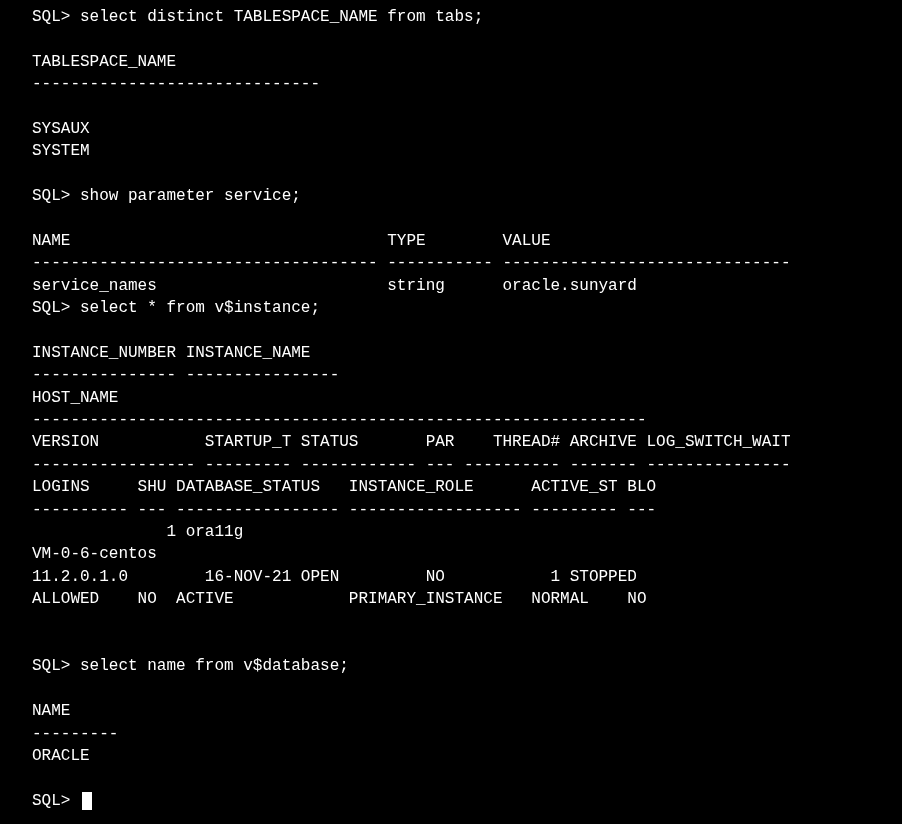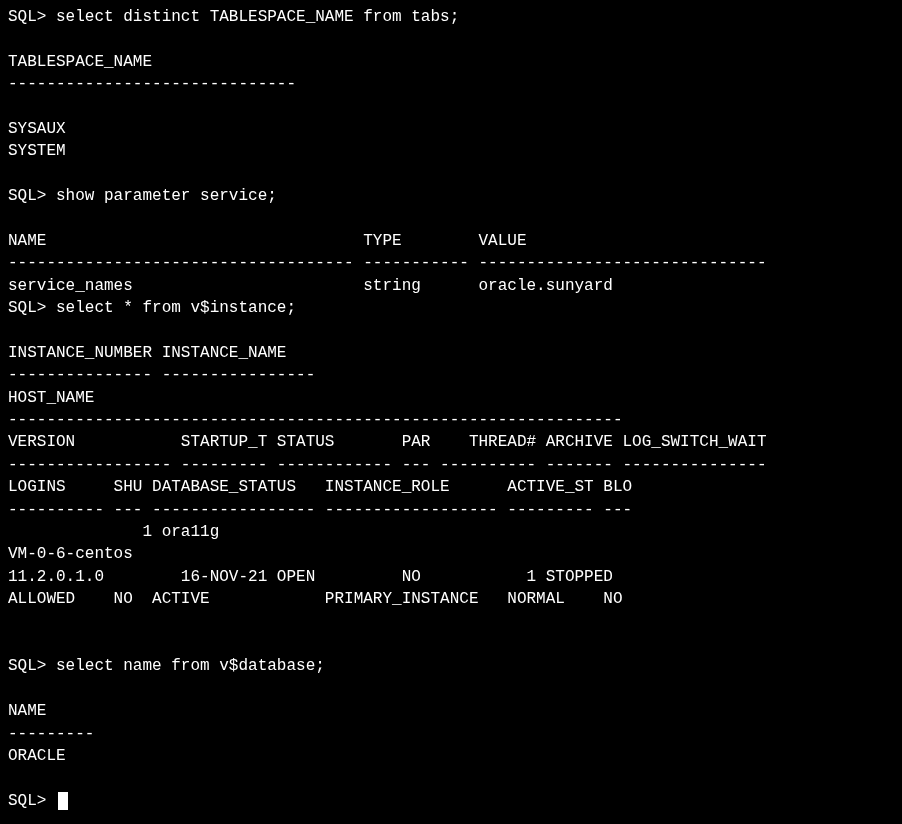--- a/index.html
+++ b/index.html
@@ -10,20 +10,21 @@
     font-family: "Consolas", "Courier New", monospace;
     font-size: 16px;
     line-height: 1.4;
     width: 902px;
     height: 824px;
     overflow: hidden;
   }
   .terminal {
     padding: 6px 8px;
     white-space: pre;
+    margin-left: 24px;
   }
   .cursor {
     display: inline-block;
     width: 10px;
     height: 18px;
     background: #fff;
     vertical-align: text-bottom;
     margin-left: 2px;
   }
 </style>

